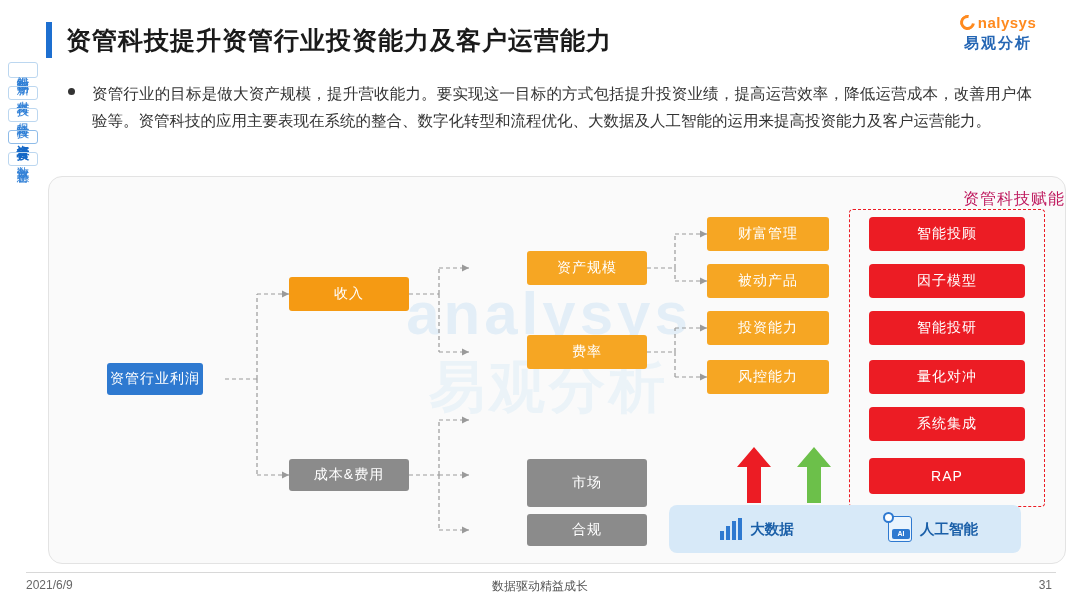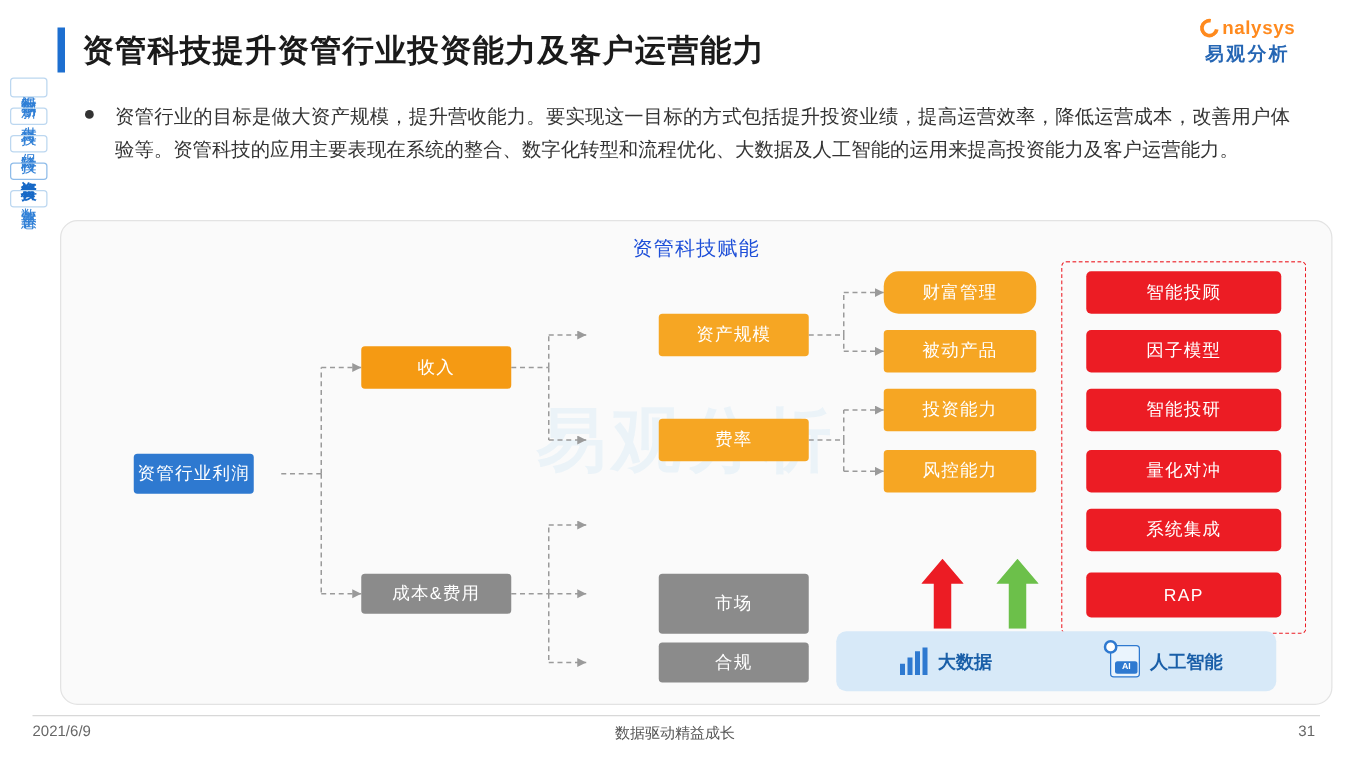--- a/index.html
+++ b/index.html
@@ -80,22 +80,22 @@
   #wm {
     position:absolute; left:290px; top:75px; width:420px; height:200px;
     opacity:.16; pointer-events:none; user-select:none;
     font-size:60px; font-weight:bold; color:#6fb3e8;
     display:flex; flex-direction:column; align-items:center; justify-content:center;
     letter-spacing:4px;
   }
   #wm .l2 { font-size:56px; color:#9fd0ef; margin-top:2px; }
 
   #diagram-title {
-    position:absolute; left:0; top:12px; width:100%; text-align:center;
-    font-size:16px; color:#1d4ed8; letter-spacing:1px;
+    position:absolute; left:0; top:12px; width:100%; text-align:right;
+    font-size:16px; color:#be185d; letter-spacing:1px;
   }
 
   .node {
     position:absolute; display:flex; align-items:center; justify-content:center;
     font-size:14px; color:#ffffff; border-radius:3px; text-align:center;
     letter-spacing:1px;
   }
   .n-blue   { background:#2e79d0; }
   .n-orange { background:#f59a13; }
   .n-gray   { background:#8b8b8b; }
@@ -171,20 +171,21 @@
 </div>
 
 <div id="bullet-block">
   <span class="dot"></span>
   <div class="para">资管行业的目标是做大资产规模，提升营收能力。要实现这一目标的方式包括提升投资业绩，提高运营效率，降低运营成本，改善用户体验等。资管科技的应用主要表现在系统的整合、数字化转型和流程优化、大数据及人工智能的运用来提高投资能力及客户运营能力。</div>
 </div>
 
 <div id="diagram">
 
   <div id="wm">
+    <div>analysys</div>
     <div class="l2">易观分析</div>
   </div>
 
   <div id="diagram-title">资管科技赋能</div>
 
   <svg id="links">
     <defs>
       <marker id="ah" markerWidth="8" markerHeight="8" refX="6" refY="3" orient="auto">
         <path d="M0,0 L6,3 L0,6 z" fill="#9a9a9a"></path>
       </marker>
@@ -227,21 +228,21 @@
   <div class="node n-blue" style="left:58px; top:186px; width:96px; height:32px;">资管行业利润</div>
 
   <div class="node n-orange" style="left:240px; top:100px; width:120px; height:34px;">收入</div>
   <div class="node n-gray" style="left:240px; top:282px; width:120px; height:32px;">成本&amp;费用</div>
 
   <div class="node n-lorange" style="left:478px; top:74px; width:120px; height:34px;">资产规模</div>
   <div class="node n-lorange" style="left:478px; top:158px; width:120px; height:34px;">费率</div>
   <div class="node n-gray" style="left:478px; top:282px; width:120px; height:48px;">市场</div>
   <div class="node n-gray" style="left:478px; top:337px; width:120px; height:32px;">合规</div>
 
-  <div class="node n-lorange" style="left:658px; top:40px; width:122px; height:34px;border-radius:12px;">财富管理</div>
+  <div class="node n-lorange" style="left:658px; top:40px; width:122px; height:34px;">财富管理</div>
   <div class="node n-lorange" style="left:658px; top:87px; width:122px; height:34px;">被动产品</div>
   <div class="node n-lorange" style="left:658px; top:134px; width:122px; height:34px;">投资能力</div>
   <div class="node n-lorange" style="left:658px; top:183px; width:122px; height:34px;">风控能力</div>
 
   <div id="red-box"></div>
   <div class="node n-red" style="left:820px; top:40px; width:156px; height:34px;">智能投顾</div>
   <div class="node n-red" style="left:820px; top:87px; width:156px; height:34px;">因子模型</div>
   <div class="node n-red" style="left:820px; top:134px; width:156px; height:34px;">智能投研</div>
   <div class="node n-red" style="left:820px; top:183px; width:156px; height:34px;">量化对冲</div>
   <div class="node n-red" style="left:820px; top:230px; width:156px; height:34px;">系统集成</div>

